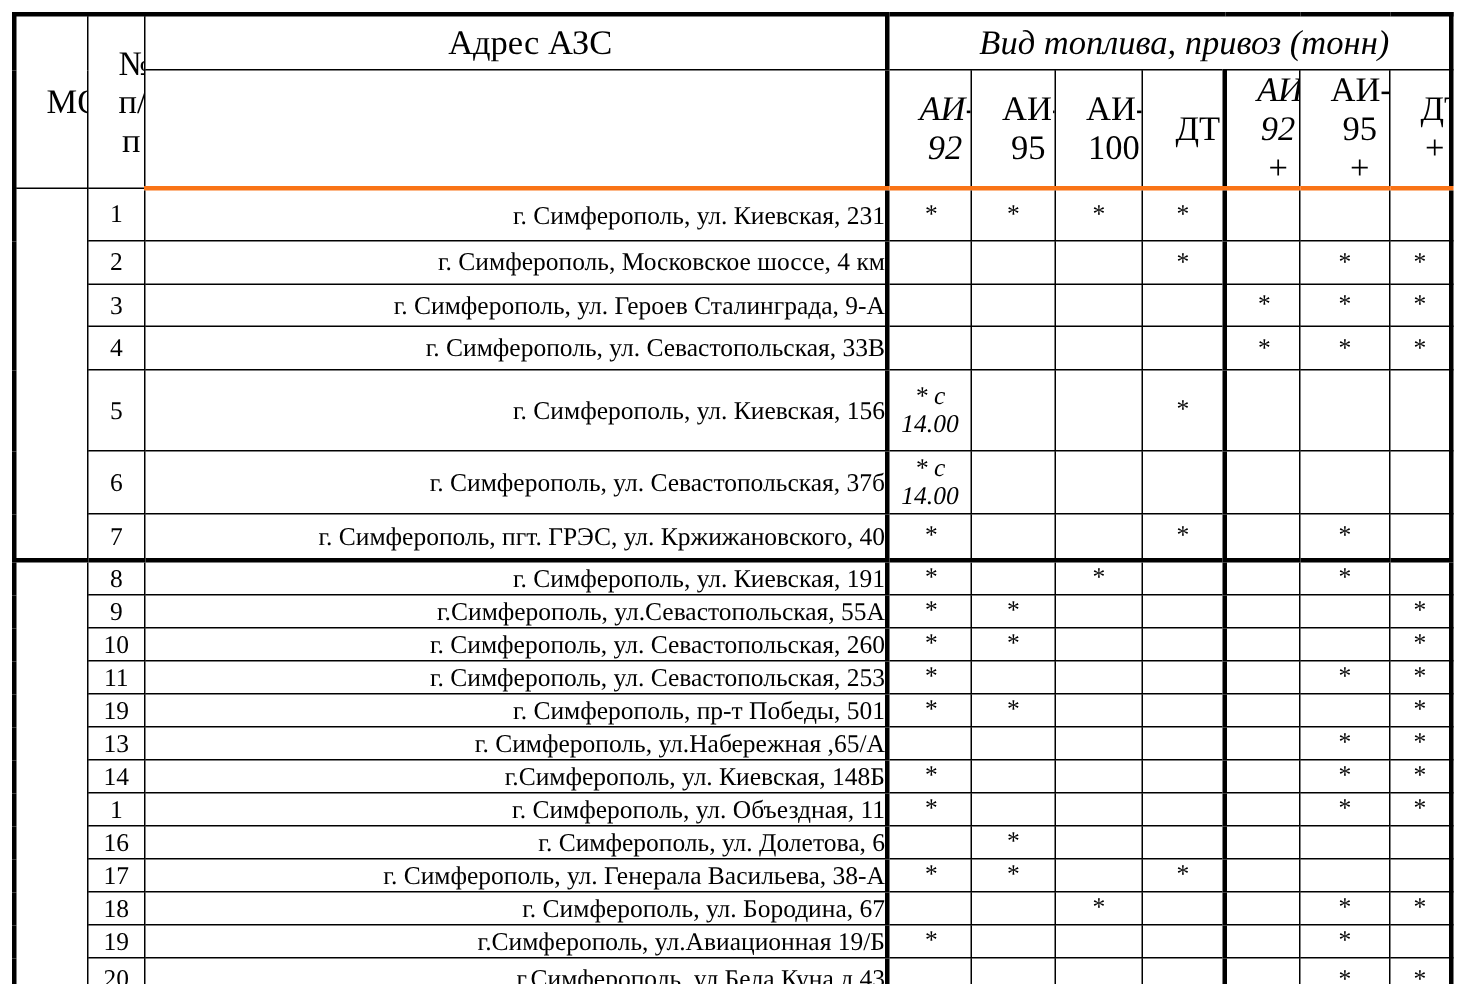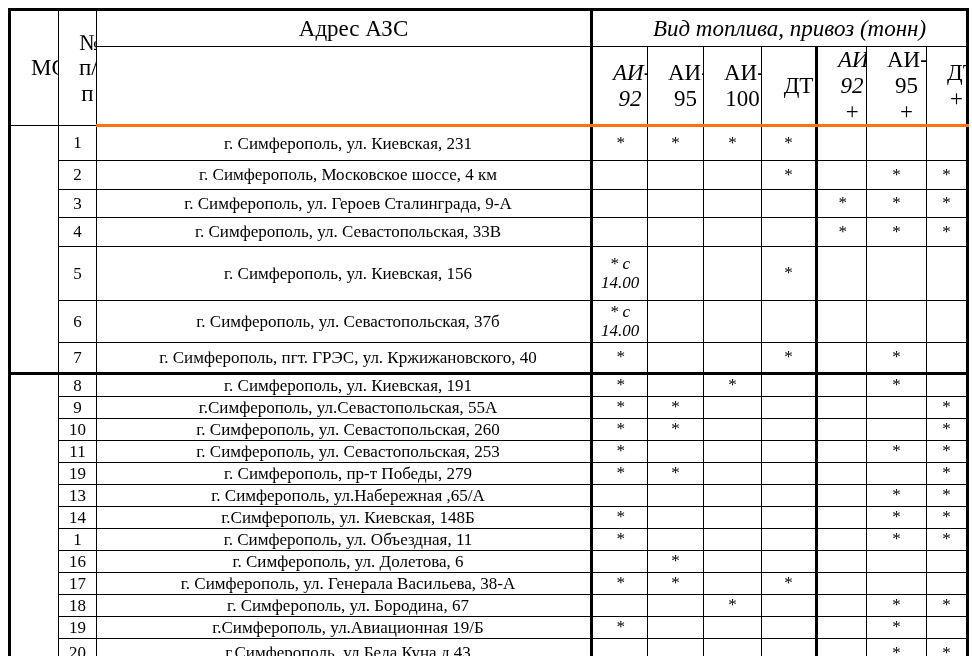--- a/index.html
+++ b/index.html
@@ -45,21 +45,21 @@
   th.fuel-group, th.bl-thick, td.bl-thick {
     border-left: 3px solid #000000;
     font-style: italic;
   }
   tr.group-start td {
     border-top: 3px solid #000000;
   }
   td.mo-cell { font-size: 16px; }
   td.num-cell { font-size: 17px; }
   td.addr-cell {
-    text-align: center;
+    text-align: right;
     padding-left: 9px;
     font-size: 17px;
     white-space: nowrap;
   }
   td.fuel-cell {
     font-size: 17px;
     line-height: 1.1;
     white-space: pre-line;
   }
 </style>
@@ -227,21 +227,21 @@
           <td class="fuel-cell bl-thick">*</td>
           <td class="fuel-cell"></td>
           <td class="fuel-cell"></td>
           <td class="fuel-cell"></td>
           <td class="fuel-cell bl-thick"></td>
           <td class="fuel-cell">*</td>
           <td class="fuel-cell">*</td>
         </tr>
         <tr style="height: 22px;">
           <td class="num-cell">19</td>
-          <td class="addr-cell">г. Симферополь, пр-т Победы, 279</td>
+          <td class="addr-cell">г. Симферополь, пр-т Победы, 501</td>
           <td class="fuel-cell bl-thick">*</td>
           <td class="fuel-cell">*</td>
           <td class="fuel-cell"></td>
           <td class="fuel-cell"></td>
           <td class="fuel-cell bl-thick"></td>
           <td class="fuel-cell"></td>
           <td class="fuel-cell">*</td>
         </tr>
         <tr style="height: 22px;">
           <td class="num-cell">13</td>

